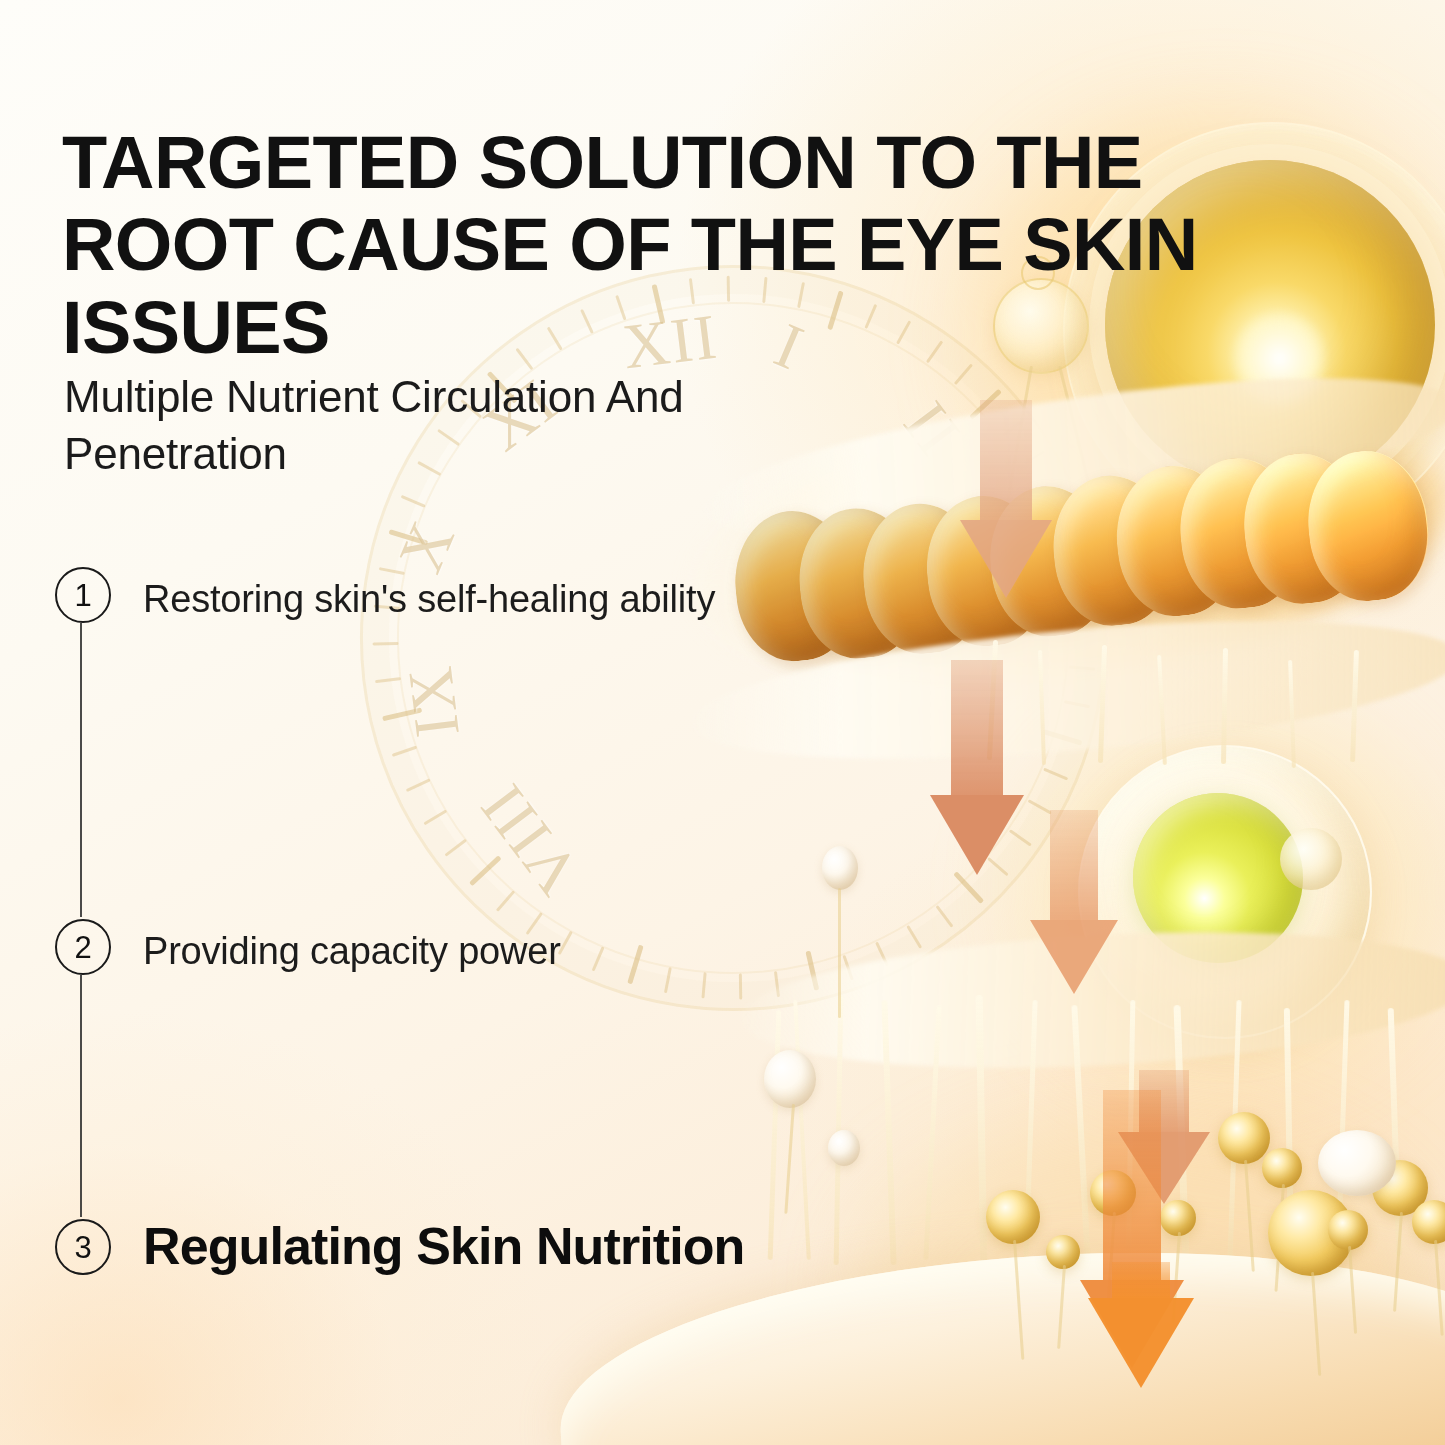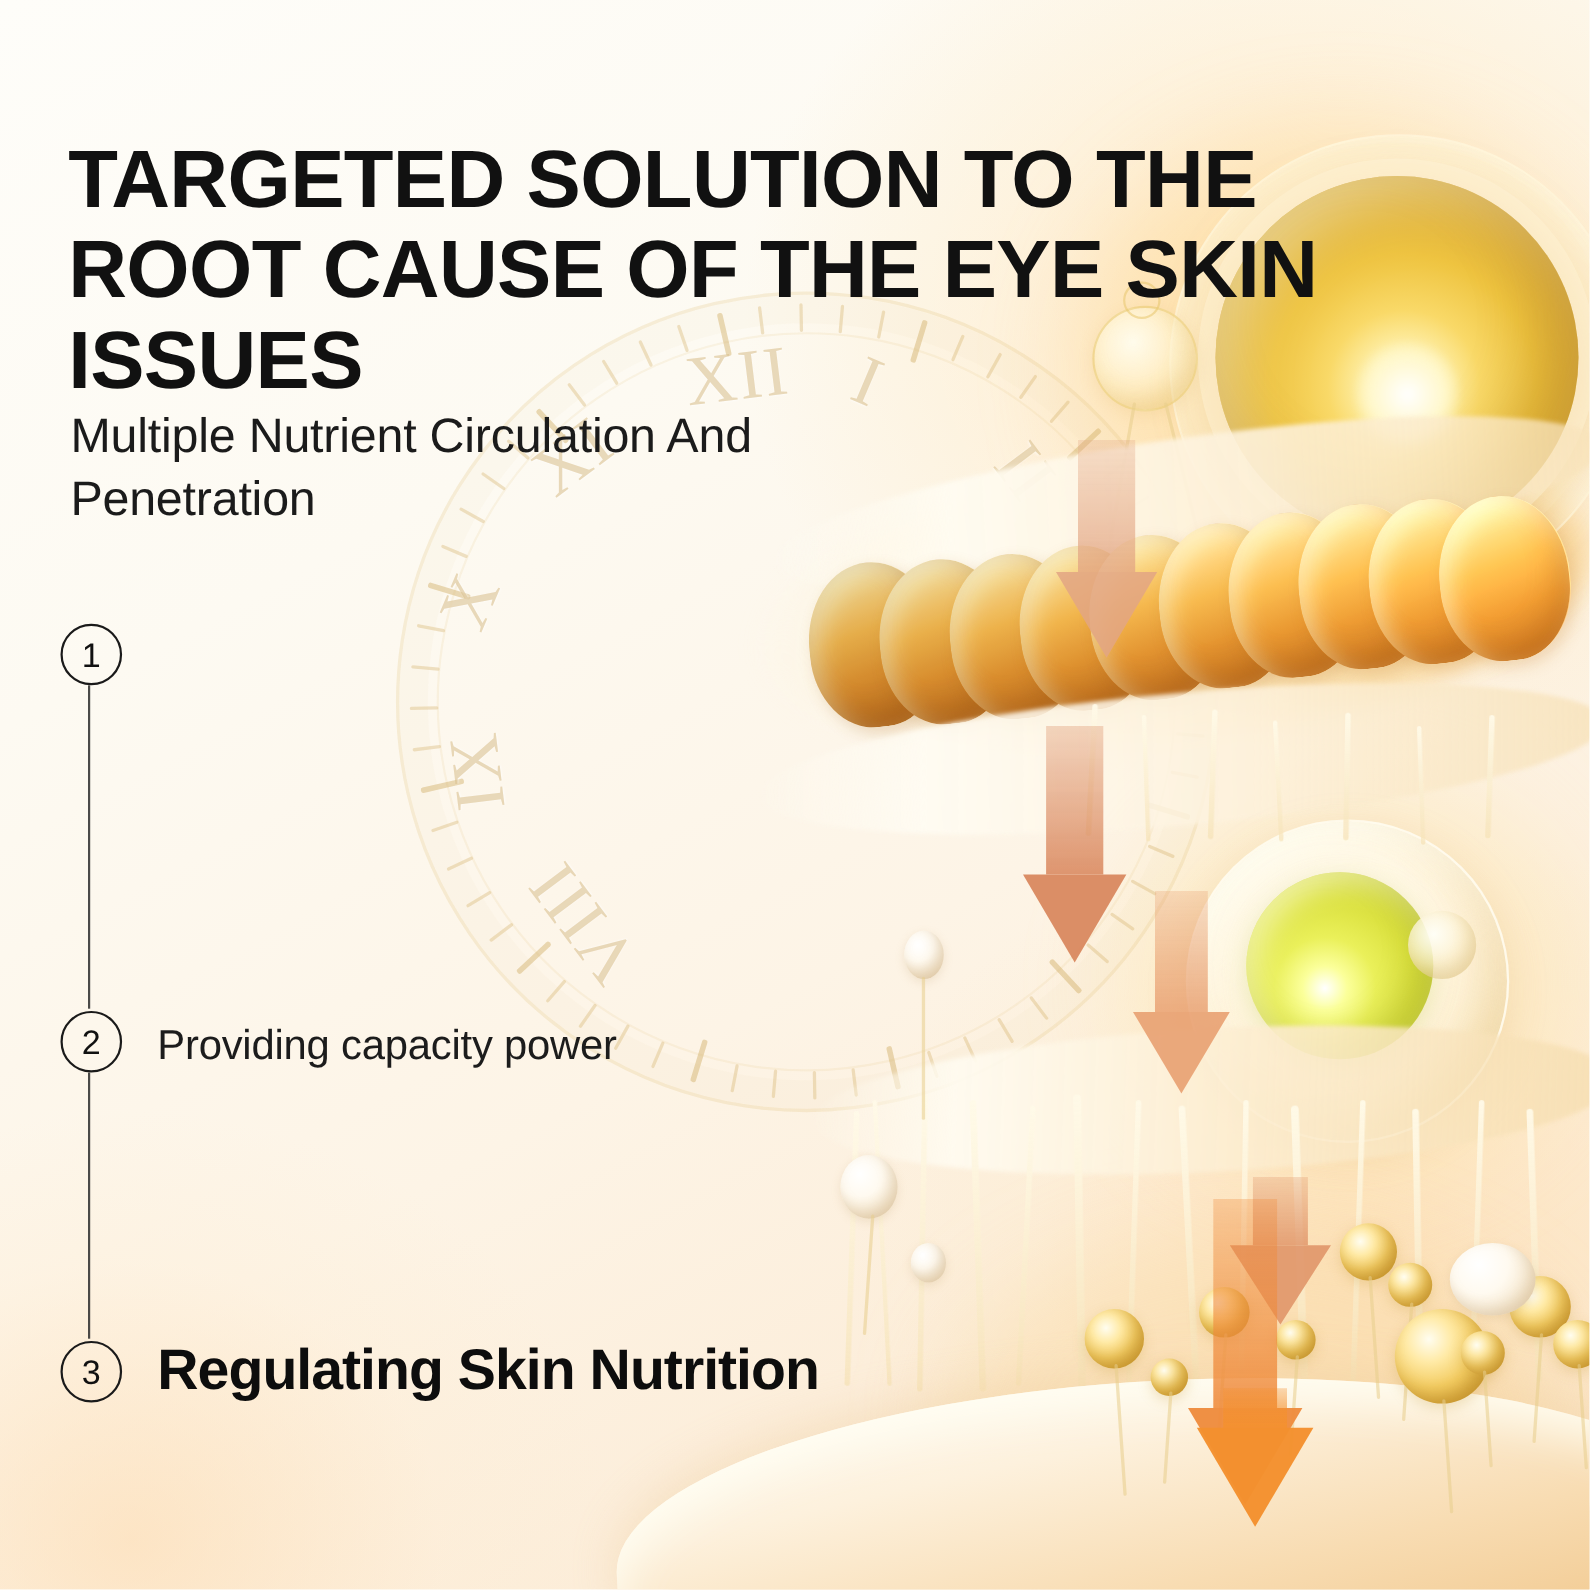--- a/index.html
+++ b/index.html
@@ -397,20 +397,21 @@
 
     <div class="subtitle">Multiple Nutrient Circulation And Penetration</div>
 
     <div class="steps">
 
       <div class="connector" style="top:58px;height:294px;"></div>
       <div class="connector" style="top:410px;height:242px;"></div>
 
       <div class="step" id="step-1">
         <div class="num">1</div>
+        <div class="step-sub">Restoring skin's self-healing ability</div>
       </div>
 
       <div class="step" id="step-2">
         <div class="num">2</div>
         <div class="step-sub">Providing capacity power</div>
       </div>
 
       <div class="step" id="step-3">
         <div class="num">3</div>
         <div class="step-title">Regulating Skin Nutrition</div>

